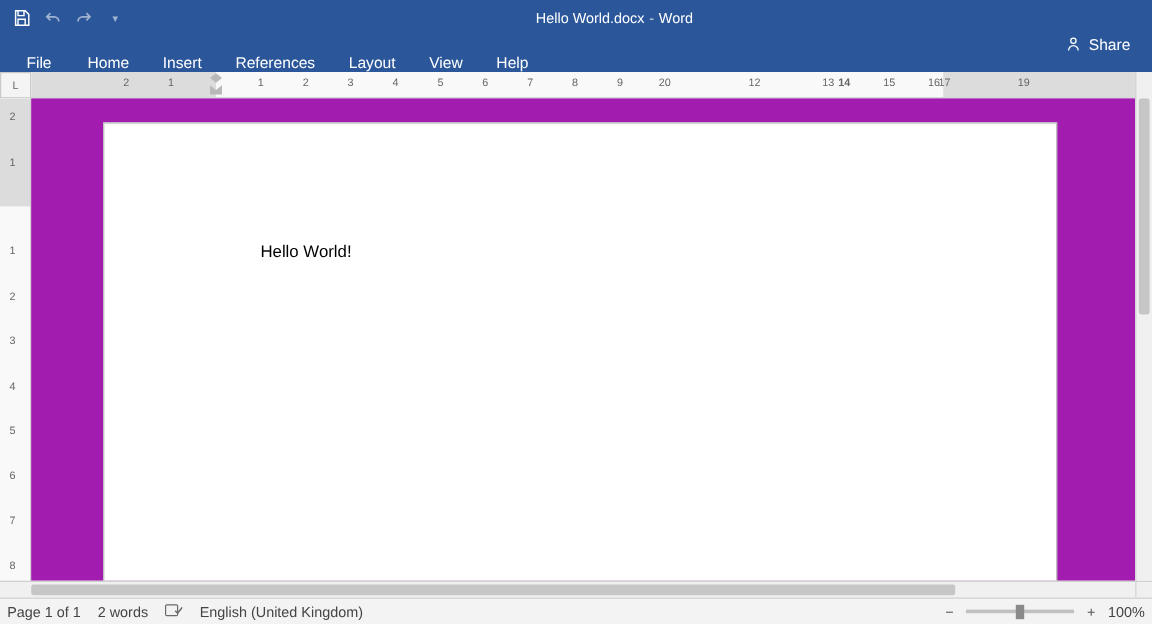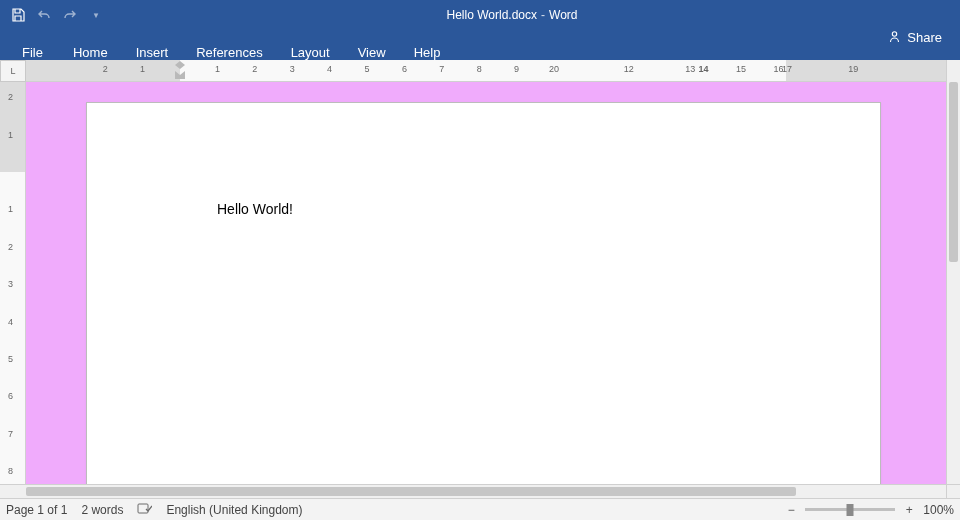--- a/index.html
+++ b/index.html
@@ -79,21 +79,21 @@
     overflow: hidden;
     font-size: 9px; color: #666;
   }
   .ruler-v .shade-top { position:absolute; left:0; right:0; top:0; height:90px; background:#dcdcdc; }
   .ruler-v .num { position:absolute; left:8px; transform:translateY(-50%); }
 
   .canvas {
     grid-column: 2; grid-row: 2;
     position: relative;
     overflow: hidden;
-    background: #f0abfc;
+    background: #a21caf;
     text-decoration: underline;
   }
   .page {
     position: absolute;
     left: 60px;
     top: 20px;
     width: 795px;
     height: 1000px;
     background: #fff;
     border: 1px solid #bcbcbc;

